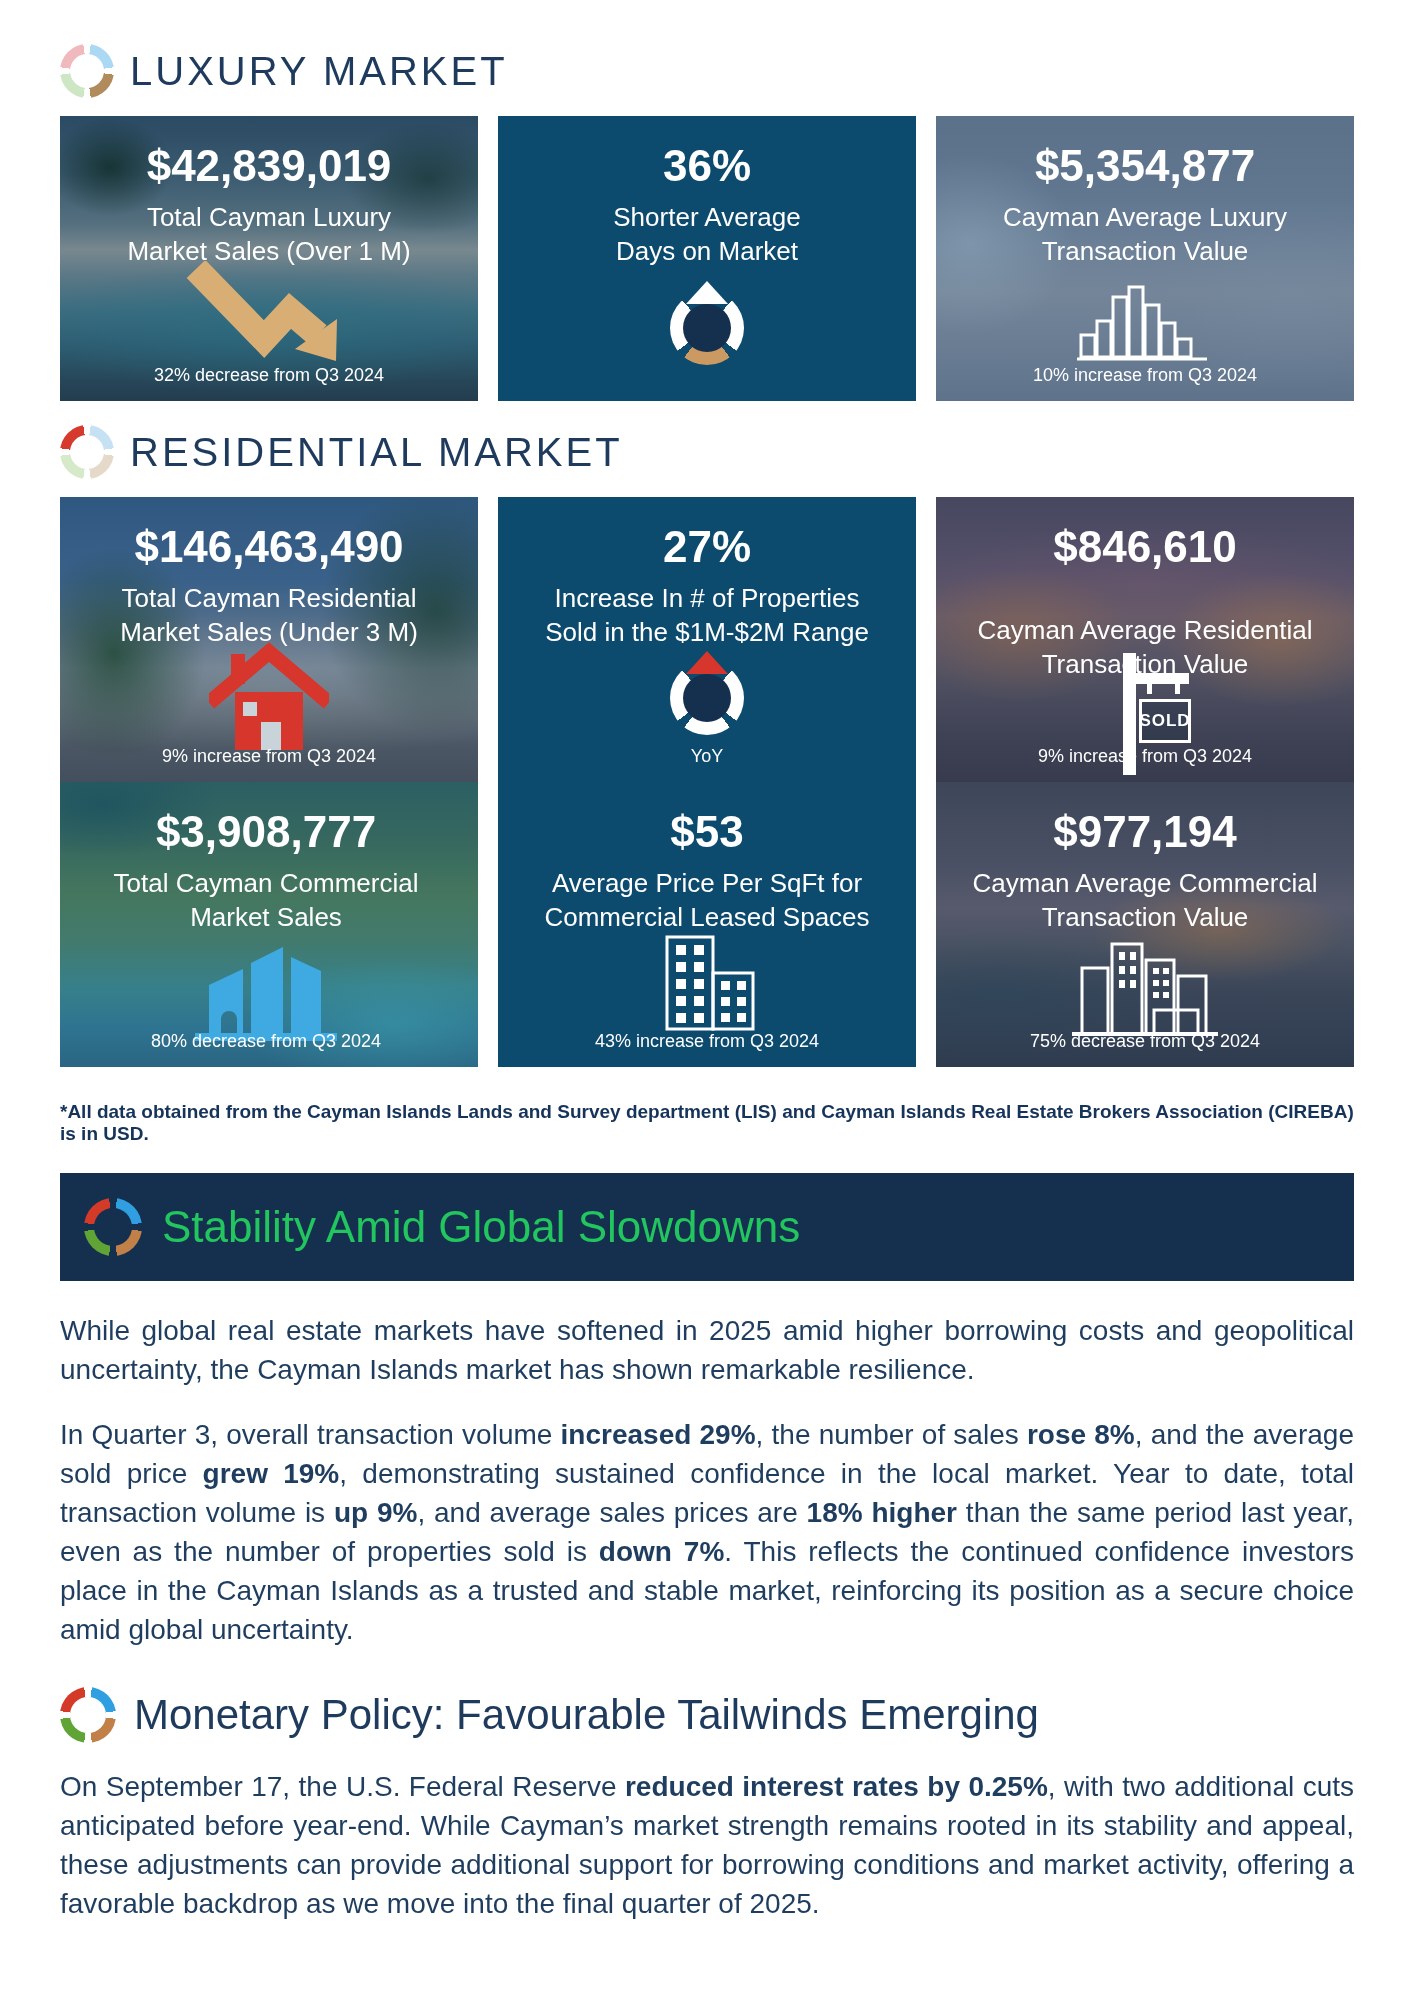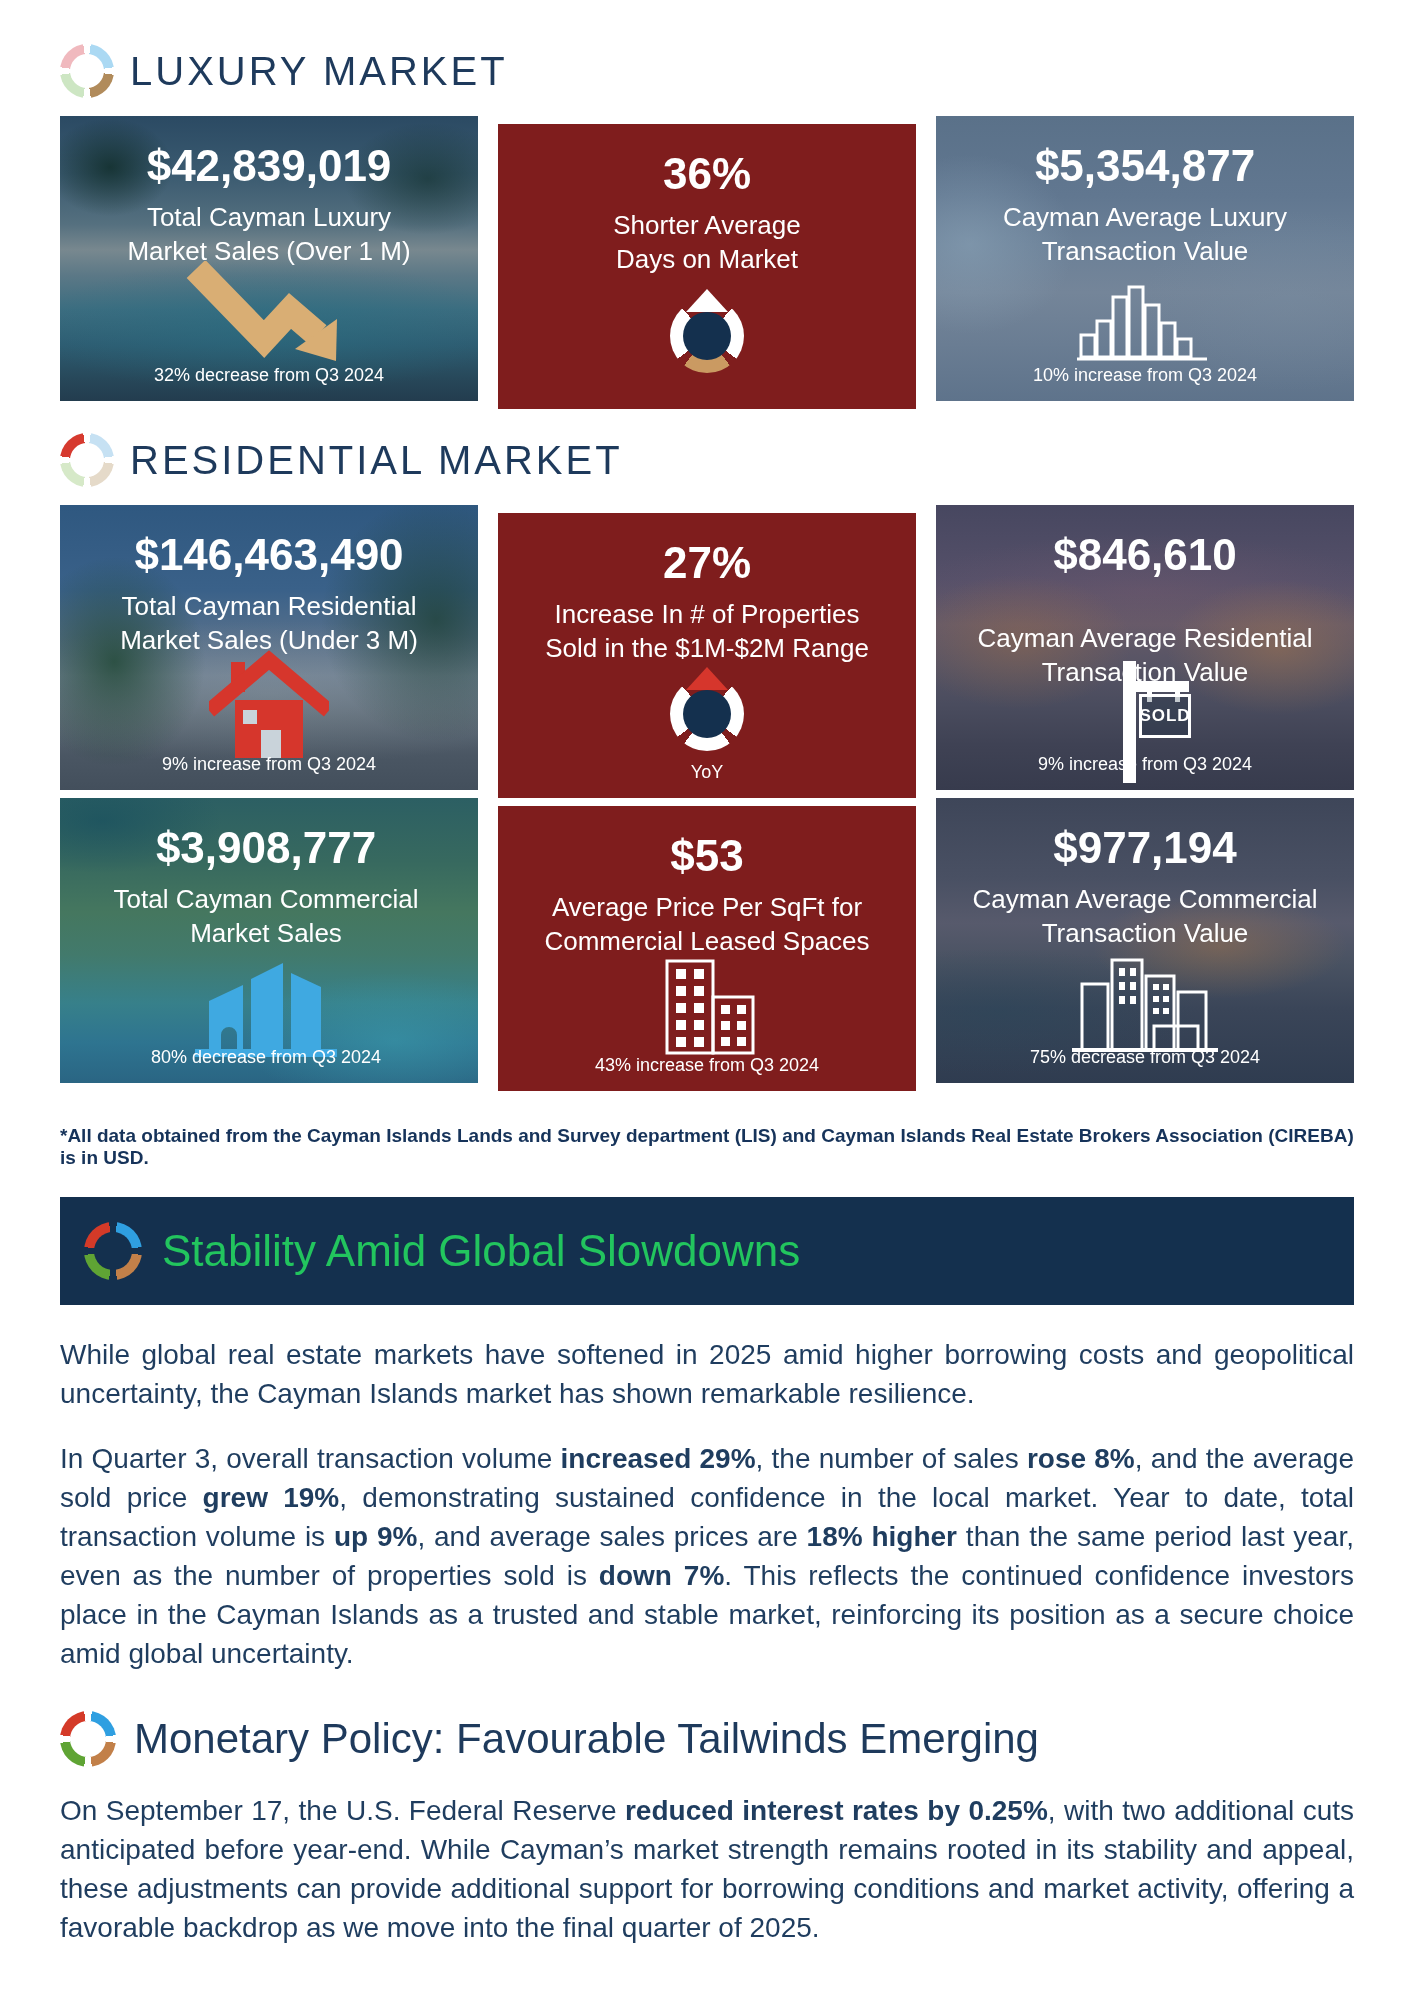--- a/index.html
+++ b/index.html
@@ -42,21 +42,21 @@
   
   .cards { display:grid; grid-template-columns:repeat(3,1fr); gap:20px; }
   .card {
     height:285px; color:#fff; display:flex; flex-direction:column; 
     text-align:center; padding:26px 16px 14px 16px;
   }
   .card .value { font-size:44px; font-weight:700; line-height:1.08; }
   .card .label { font-size:26px; line-height:1.32; margin-top:10px; white-space:pre-line; }
   .card .icon-zone { flex:1; display:flex; align-items:center; justify-content:center; min-height:0; }
   .card .caption { font-size:18px; line-height:1.2; }
-  .card.navy { background:#7f1d1d;margin-top:8px; }
+  .card.navy { background:#0c4a6e; }
 
   
   .photo-lux1 { background:
     radial-gradient(90px 70px at 12% 18%, rgba(12,40,34,.75), transparent 70%),
     radial-gradient(120px 80px at 88% 22%, rgba(15,45,40,.6), transparent 70%),
     radial-gradient(320px 90px at 50% 74%, rgba(40,110,130,.55), transparent 75%),
     linear-gradient(180deg,#2b4a63 0%,#3a5a70 20%,#55707f 38%,#78888f 47%,#5b7886 56%,#3c6d80 68%,#2e5d72 80%,#27485a 92%,#233c4e 100%); }
   .photo-lux3 { background:
     radial-gradient(140px 120px at 8% 45%, rgba(140,165,185,.55), transparent 75%),
     radial-gradient(200px 120px at 85% 65%, rgba(120,140,160,.4), transparent 75%),
@@ -91,21 +91,21 @@
   .compass .c-arrow { position:absolute; top:-4px; left:50%; transform:translateX(-50%);
     width:0; height:0; border-left:21px solid transparent; border-right:21px solid transparent;
     border-bottom:23px solid var(--arrow,#fff); }
 
   
   .sold-sign { position:relative; width:120px; height:122px; }
   .sold-sign .post { position:absolute; left:38px; top:0; width:13px; height:122px; background:#fff; }
   .sold-sign .arm { position:absolute; left:38px; top:20px; width:66px; height:11px; background:#fff; }
   .sold-sign .hang1 { position:absolute; left:62px; top:31px; width:5px; height:10px; background:#fff; }
   .sold-sign .hang2 { position:absolute; left:90px; top:31px; width:5px; height:10px; background:#fff; }
-  .sold-sign .board { position:absolute; left:54px; top:33px; width:52px; height:44px;
+  .sold-sign .board { position:absolute; left:54px; top:46px; width:52px; height:44px;
     border:3px solid #fff; background:rgba(16,38,60,.25);
     display:flex; align-items:center; justify-content:center;
     font-size:17px; font-weight:700; letter-spacing:1px; color:#fff; }
 
   
   .footnote { margin-top:34px; font-size:19px; font-weight:700; color:#16335A; }
   .banner { margin-top:28px; height:108px; background:#14304E; display:flex; align-items:center;
     gap:20px; padding:0 24px; }
   .banner .ring { width:58px; height:58px; --hole:#14304E; }
   .banner .title { color:#22c55e; font-size:44px; font-weight:400; }

